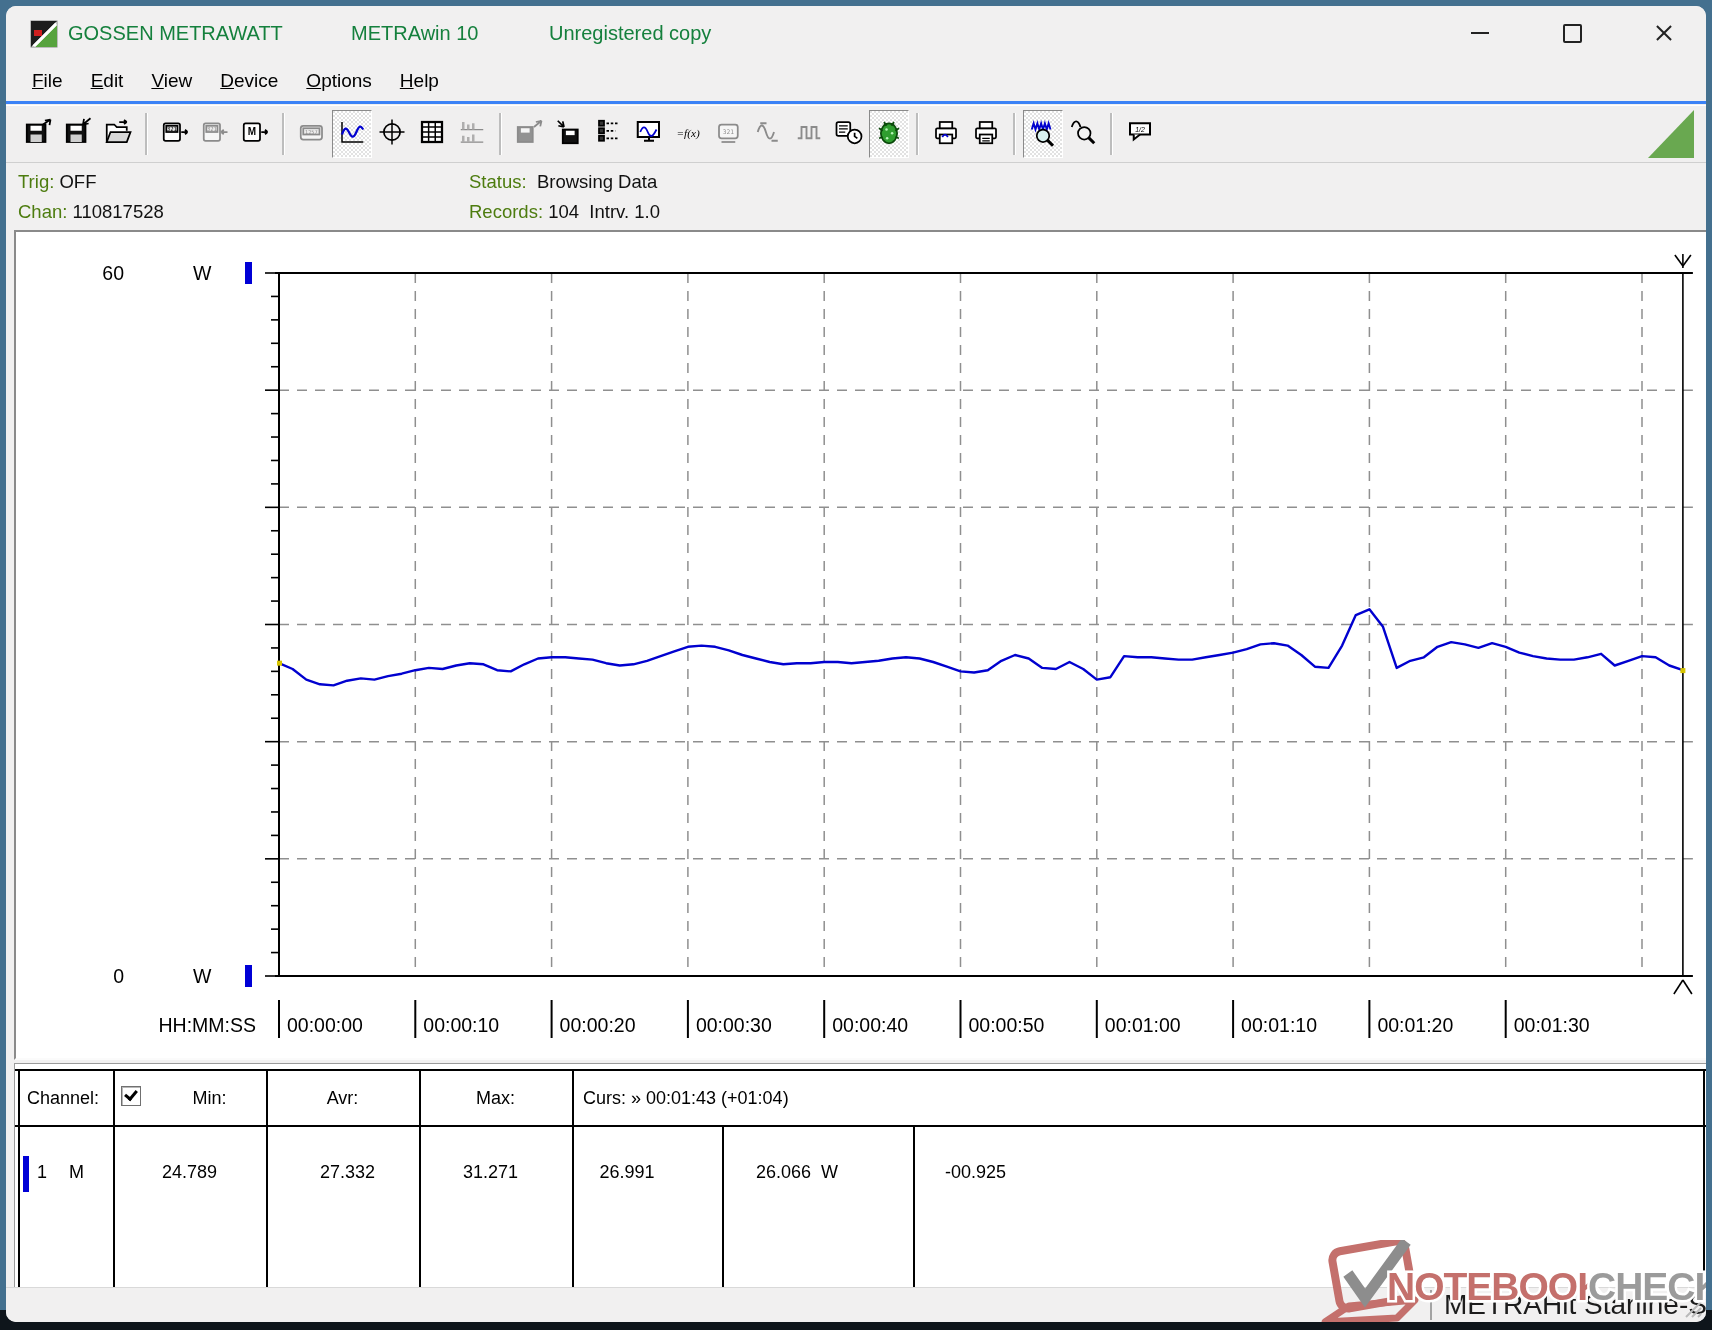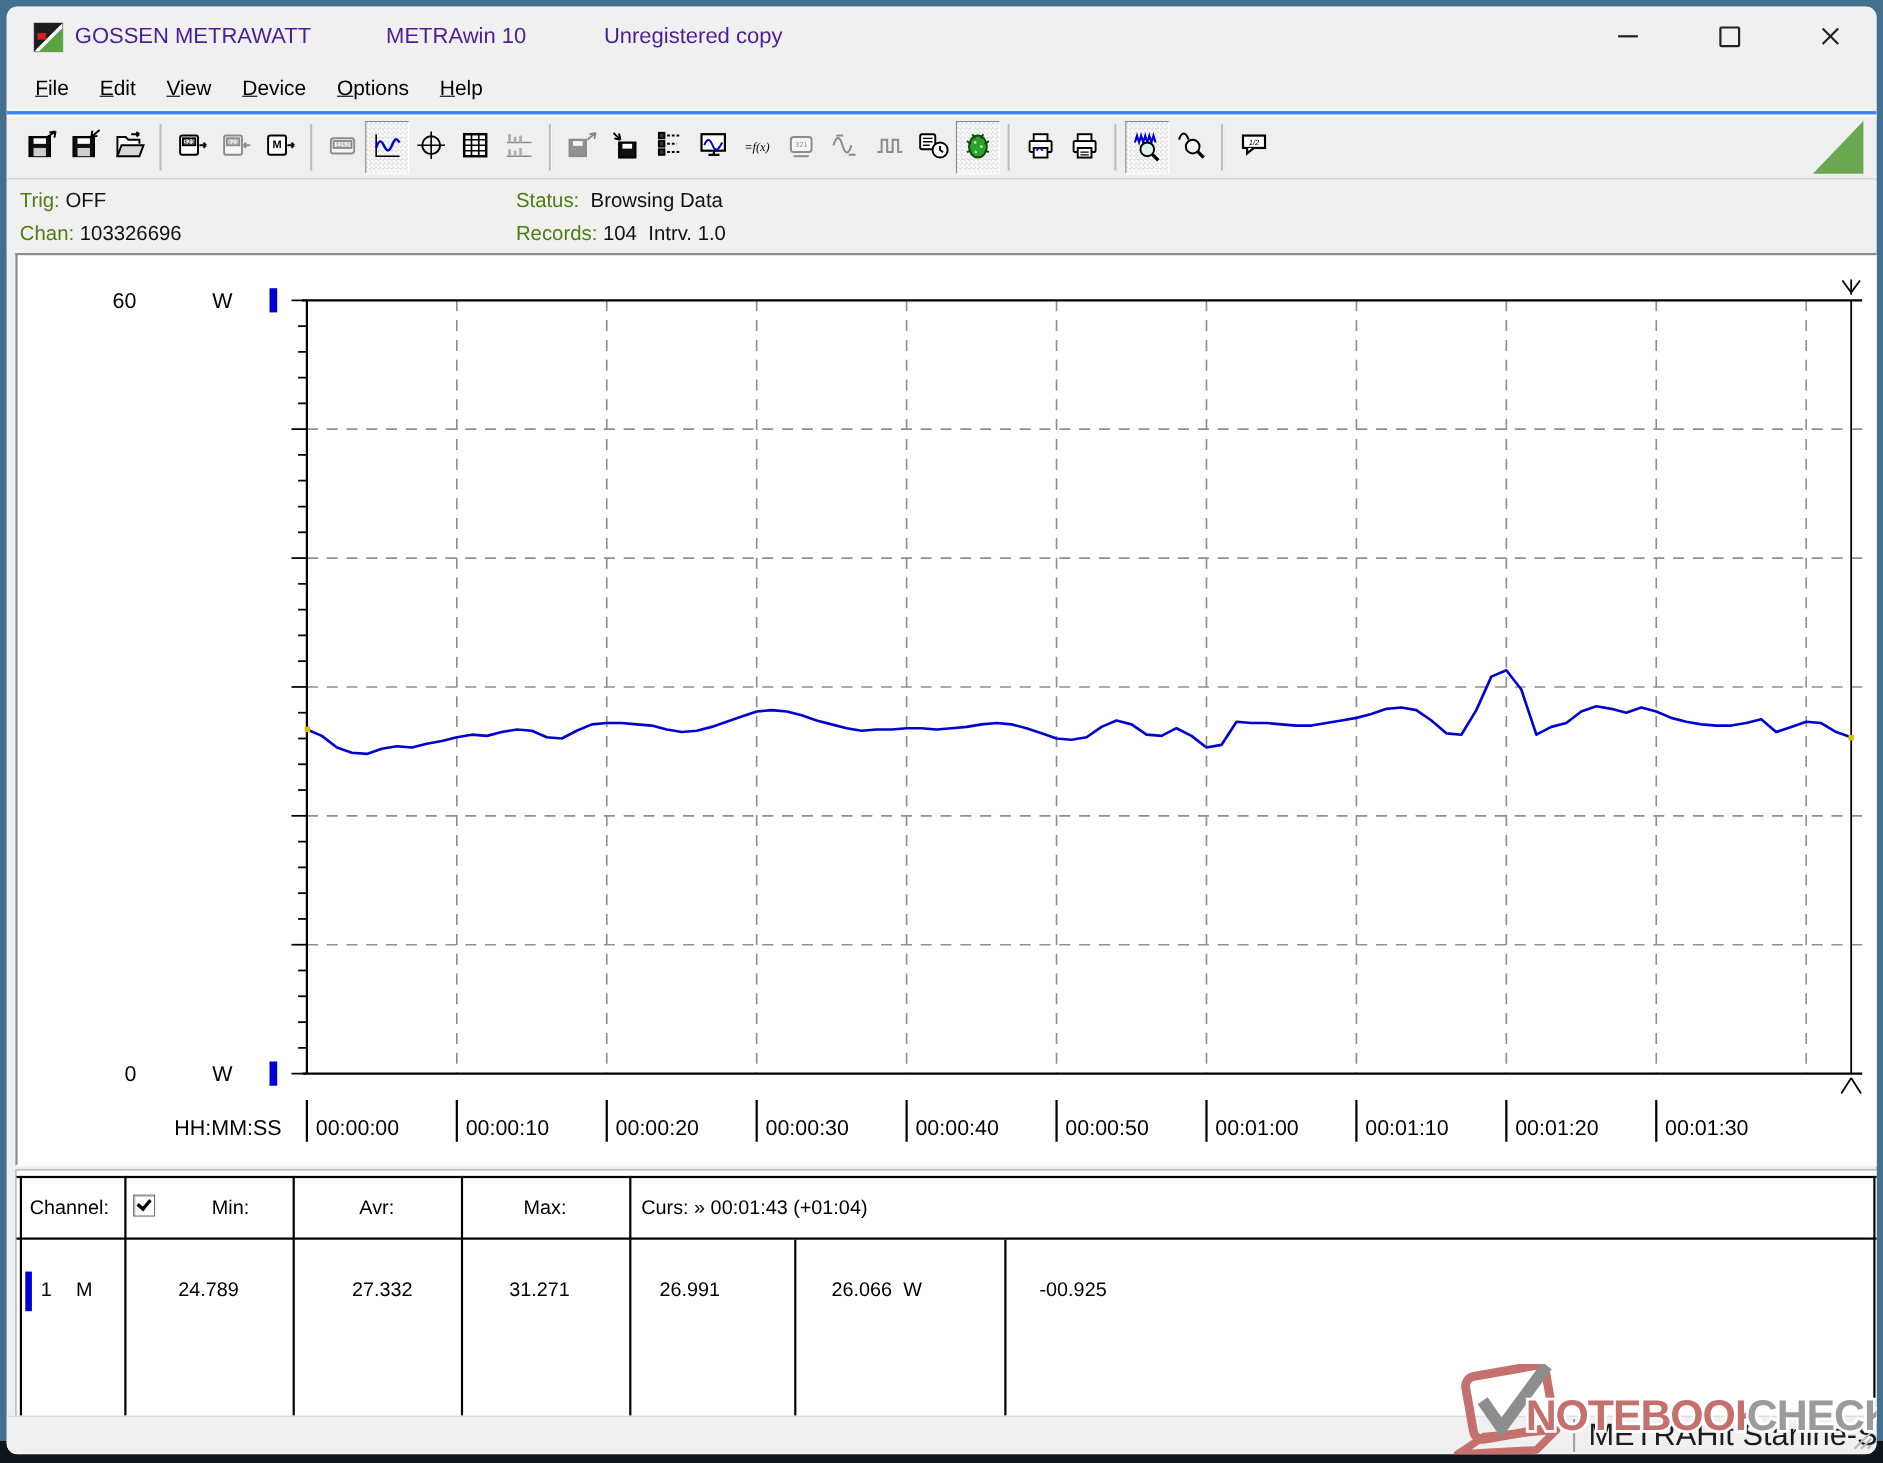--- a/index.html
+++ b/index.html
@@ -4,21 +4,21 @@
 <style>
   html,body{margin:0;padding:0}
   body{width:1712px;height:1330px;position:relative;overflow:hidden;
        background:linear-gradient(#44708f 0 1310px,#0e151b 1310px);
        font-family:"Liberation Sans",sans-serif;color:#111}
   .abs{position:absolute}
   .window{position:absolute;left:6px;top:6px;width:1700px;height:1316px;
           background:#f1f0f0;border-radius:10px;overflow:hidden}
   
   .titlebar{position:absolute;left:0;top:0;width:100%;height:54px;background:#f1f0f0}
-  .title-text{font-size:20px;color:#4c1d95;white-space:nowrap}
+  .title-text{font-size:20px;color:#15803d;white-space:nowrap}
   .winbtn{position:absolute;top:8px;width:52px;height:38px;display:flex;align-items:center;justify-content:center;cursor:default}
   .minglyph{width:18px;height:0;border-top:2px solid #222}
   .maxglyph{width:15px;height:15px;border:2px solid #222;border-radius:2px}
   .closeglyph{position:relative;width:18px;height:18px}
   .closeglyph:before,.closeglyph:after{content:"";position:absolute;left:8px;top:-1px;width:2px;height:20px;background:#222}
   .closeglyph:before{transform:rotate(45deg)}.closeglyph:after{transform:rotate(-45deg)}
   
   .menubar{position:absolute;left:0;top:54px;width:100%;height:44px;display:flex;align-items:center;padding-left:12px;box-sizing:border-box;background:#f1f0f0;border-bottom:3px solid #3b82f6}
   .menu-item{font-size:19px;padding:6px 14px;color:#000}
   .menu-item u{text-decoration:underline}
@@ -282,21 +282,21 @@
             <text x="12" y="12" font-size="5.5" text-anchor="middle" stroke="none" fill="#000" font-style="italic">1/2</text>
           </svg></span>
       </div>
     </div>
   <div class="green-corner"></div>
 
   <div class="statusstrip">
     <span class="abs" style="left:12px;top:6px">
       <span class="lbl">Trig:</span>&nbsp;<span>OFF</span></span>
     <span class="abs" style="left:12px;top:36px">
-      <span class="lbl">Chan:</span>&nbsp;<span>103326696</span></span>
+      <span class="lbl">Chan:</span>&nbsp;<span>110817528</span></span>
     <span class="abs" style="left:463px;top:6px">
       <span class="lbl">Status:</span>&nbsp;&nbsp;<span>Browsing Data</span></span>
     <span class="abs" style="left:463px;top:36px">
       <span class="lbl">Records:</span>&nbsp;<span>104</span>&nbsp;&nbsp;<span>Intrv.</span>&nbsp;<span>1.0</span></span>
   </div>
 
   <div class="chartpanel">
     <svg id="chart-svg" width="1690" height="826" viewBox="0 0 1690 826">
         <g>
           <line x1="263" y1="626.8333333333334" x2="1676.89" y2="626.8333333333334" stroke="#8f8f8f" stroke-width="1.5" stroke-dasharray="10 8"></line>

